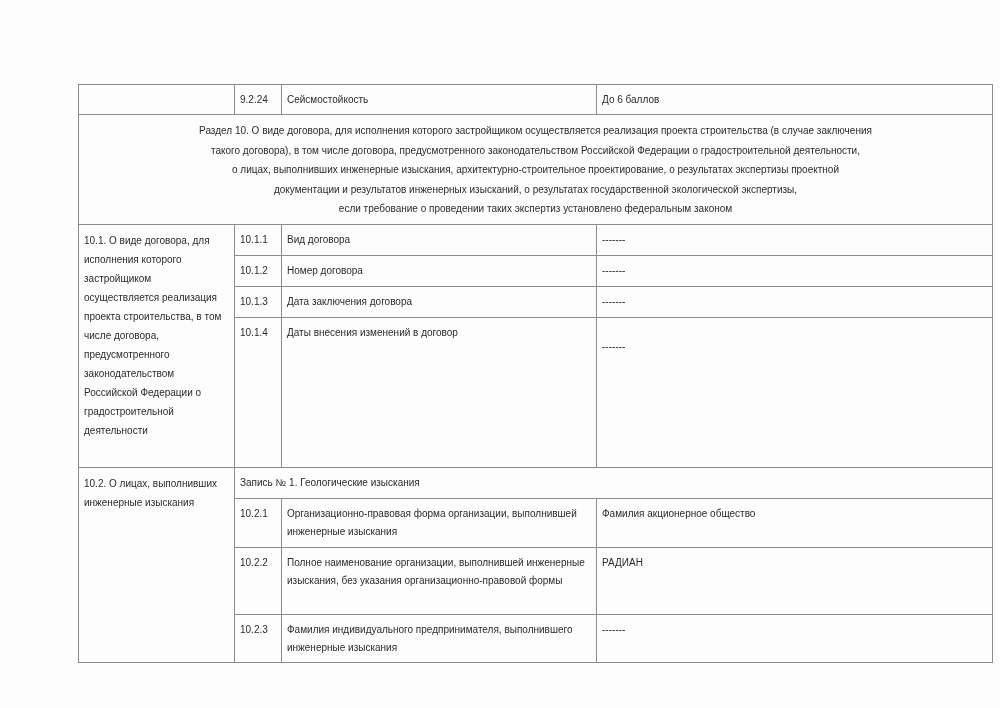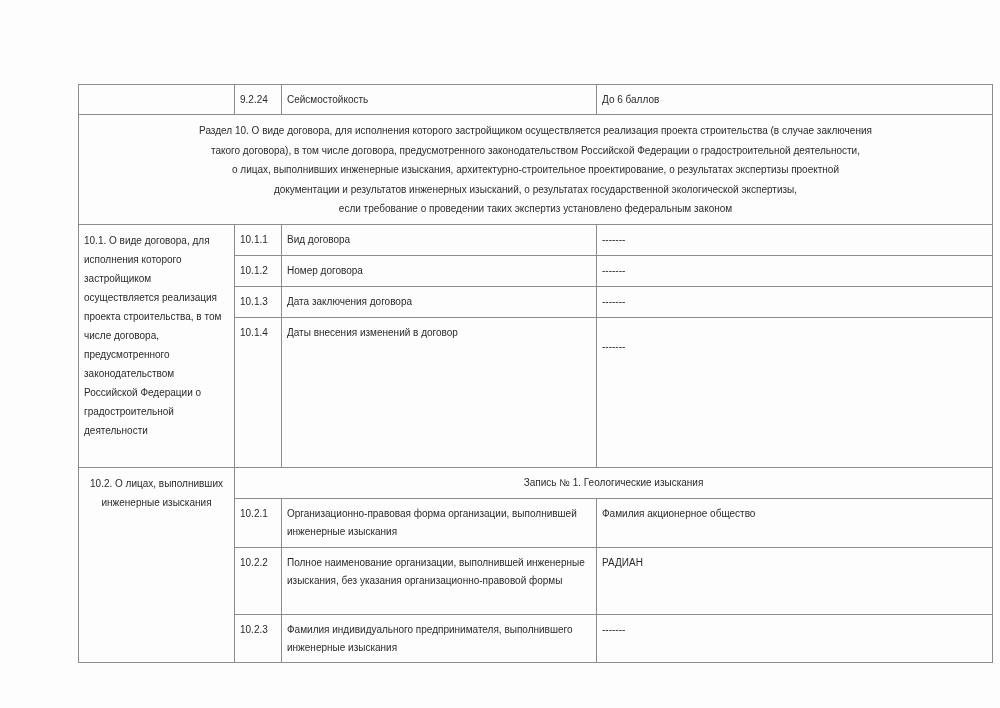--- a/index.html
+++ b/index.html
@@ -48,21 +48,21 @@
     padding: 7px 6px 6px 6px;
     line-height: 19.5px;
   }
   td.section-head span { display: block; }
   td.side { line-height: 19px; margin-top: 25px; }
   .dashes { letter-spacing: 0px; color: #555; }
 
   tr.r-9224 td { height: 18px; }
   tr.r-1011 td, tr.r-1012 td, tr.r-1013 td { height: 19px; }
   tr.r-1014 td { height: 138px; }
-  tr.r-rec td { height: 19px; text-align: center; }
+  tr.r-rec td { height: 19px; }
   tr.r-1021 td { height: 37px; }
   tr.r-1022 td { height: 55px; }
   tr.r-1023 td { height: 36px; margin-top: 16px; }
 
   .v-1014 { display: block; margin-top: 14px; }
 </style>
 </head>
 <body>
 
 <div class="page">

